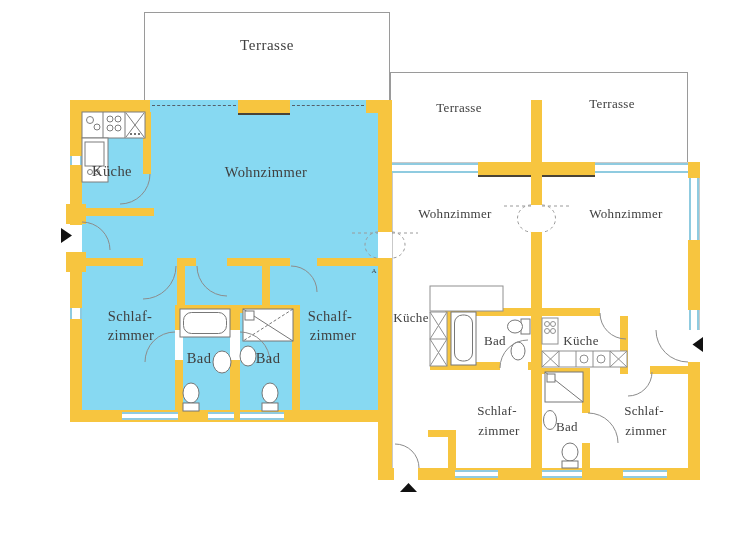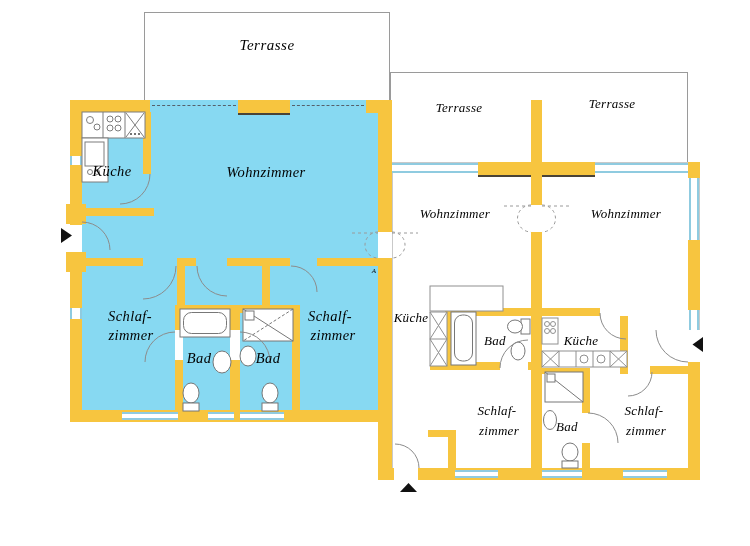--- a/index.html
+++ b/index.html
@@ -7,21 +7,21 @@
         font-family:"Liberation Serif","DejaVu Serif",serif;}
   .blue{position:absolute;background:#87D9F2;}
   .wall{position:absolute;background:#F7C53F;}
   .edge{position:absolute;background:#4a4336;}
   .gap{position:absolute;background:#fff;}
   .outline{position:absolute;border:1px solid #9a9a9a;background:#fff;box-sizing:border-box;}
   .body-outline{position:absolute;border:1px solid #c9c9c9;background:#fff;box-sizing:border-box;}
   .win{position:absolute;background:#fff;border-top:2px solid #8FCBE0;border-bottom:2px solid #8FCBE0;box-sizing:border-box;}
   .winv{position:absolute;background:#fff;border-left:2px solid #8FCBE0;border-right:2px solid #8FCBE0;box-sizing:border-box;}
   .dash{position:absolute;border-top:1px dashed #55606b;height:0;}
-  .label{position:absolute;transform:translate(-50%,-50%);color:#000000;white-space:nowrap;text-align:center;line-height:1;font-style:italic;}
+  .label{position:absolute;transform:translate(-50%,-50%);color:#404040;white-space:nowrap;text-align:center;line-height:1;}
   .t15{font-size:15px;letter-spacing:.5px;}
   .t14{font-size:14.5px;letter-spacing:.4px;}
   .t13{font-size:13px;letter-spacing:.3px;}
   .t6{font-size:7px;}
   svg{position:absolute;left:0;top:0;}
 </style>
 </head>
 <body>
 
 <div id="plan">

